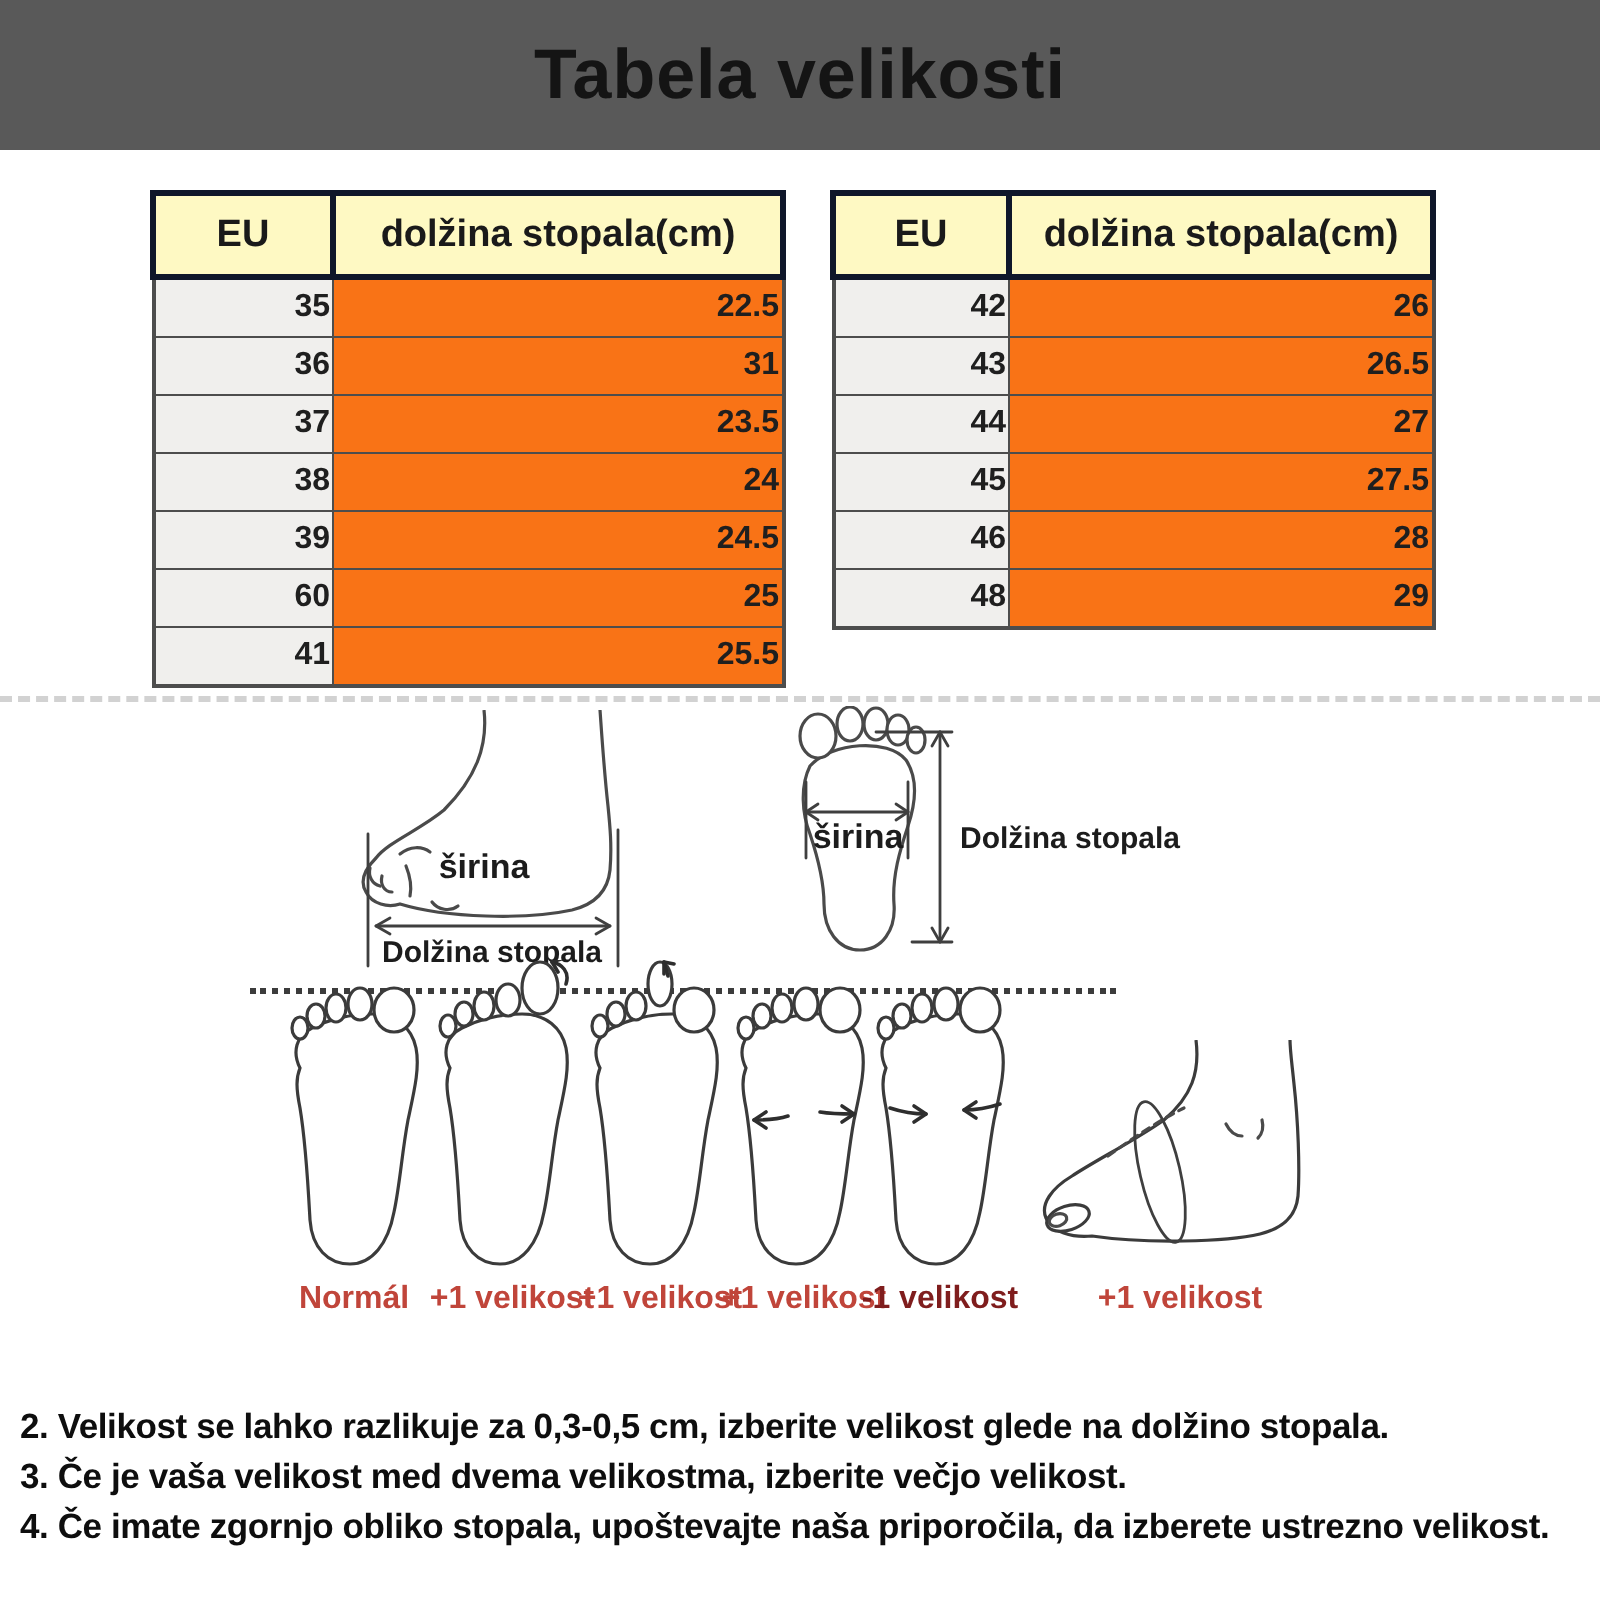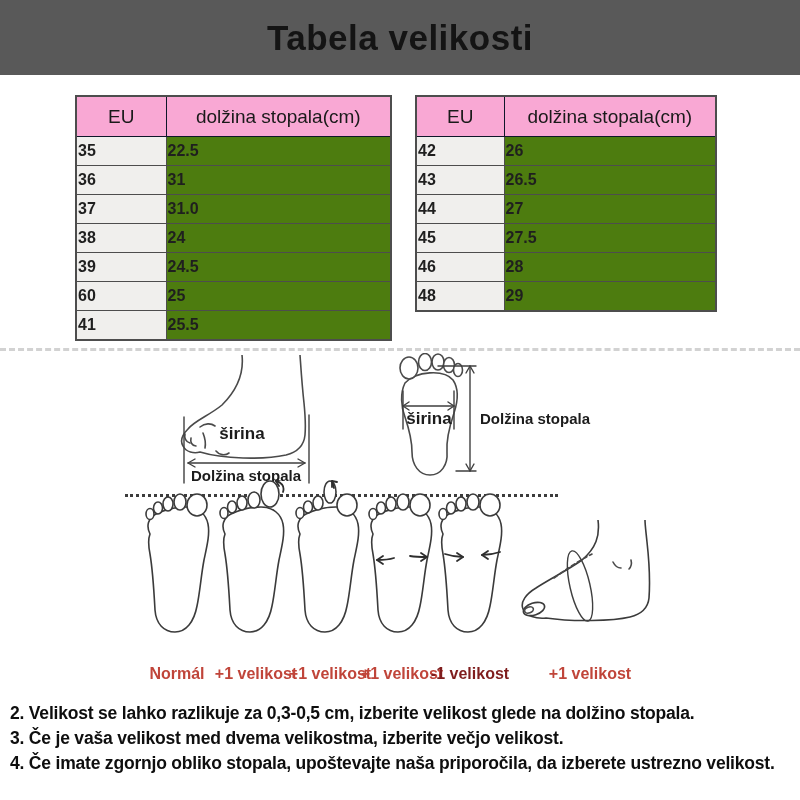--- a/index.html
+++ b/index.html
@@ -20,29 +20,29 @@
   }
 
   
   table.size-table{
     position:absolute;border-collapse:collapse;table-layout:fixed;
     border:2px solid #4d4d4d;
   }
   #table-left{left:75px;top:95px;width:315px;}
   #table-right{left:415px;top:95px;width:300px;}
   table.size-table th{
-    background:#f9a8d4;height:37px;font-size:19px;font-weight:normal;
-    color:#1a1a1a;border:1px solid #0f172a;text-align:center;
+    background:#fef9c3;height:37px;font-size:19px;font-weight:bold;
+    color:#1a1a1a;border:3px solid #0f172a;text-align:center;
   }
   table.size-table td{
-    height:26px;font-size:16px;font-weight:bold;text-align:left;
+    height:26px;font-size:16px;font-weight:bold;text-align:right;
     color:#1f1f1f;border:1px solid #4d4d4d;
   }
   table.size-table td.eu{background:#f0efed;}
-  table.size-table td.val{background:#4d7c0f;margin-top:36px;}
+  table.size-table td.val{background:#f97316;margin-top:36px;}
 
   
   .sep-dashed{
     position:absolute;top:348px;left:0;width:800px;height:0;
     border-top:3px dashed #d2d2d2;
   }
   .dotted-line{
     position:absolute;top:494px;left:125px;width:433px;height:0;
     border-top:3px dotted #3c3c3c;
   }
@@ -59,21 +59,21 @@
   
   .foot-svg{position:absolute;top:480px;}
   #foot-1{left:140px;} #foot-2{left:215px;} #foot-3{left:290px;}
   #foot-4{left:363px;} #foot-5{left:433px;}
   #foot-6{left:518px;top:520px;}
   svg .foot{fill:#ffffff;stroke:#3b3b3b;stroke-width:1.6;}
   svg .arrow{fill:none;stroke:#2e2e2e;stroke-width:1.8;stroke-linecap:round;}
 
   .foot-label{
     position:absolute;top:641px;transform:translateX(-50%);
-    font-size:16px;font-weight:bold;color:#c0453a;white-space:nowrap;margin-top:24px;
+    font-size:16px;font-weight:bold;color:#c0453a;white-space:nowrap;
   }
   #fl-1{left:177px;} #fl-2{left:256px;} #fl-3{left:330px;}
   #fl-4{left:402px;} #fl-5{left:470px;} #fl-6{left:590px;}
 
   
   .notes{position:absolute;left:10px;top:701px;width:780px;}
   .note-line{
     font-size:17.5px;font-weight:bold;color:#0e0e0e;
     line-height:25px;letter-spacing:-0.2px;white-space:nowrap;
   }
@@ -102,21 +102,21 @@
         <tr>
           <td class="eu">35</td>
           <td class="val">22.5</td>
         </tr>
         <tr>
           <td class="eu">36</td>
           <td class="val">31</td>
         </tr>
         <tr>
           <td class="eu">37</td>
-          <td class="val">31.0</td>
+          <td class="val">23.5</td>
         </tr>
         <tr>
           <td class="eu">38</td>
           <td class="val">24</td>
         </tr>
         <tr>
           <td class="eu">39</td>
           <td class="val">24.5</td>
         </tr>
         <tr>

